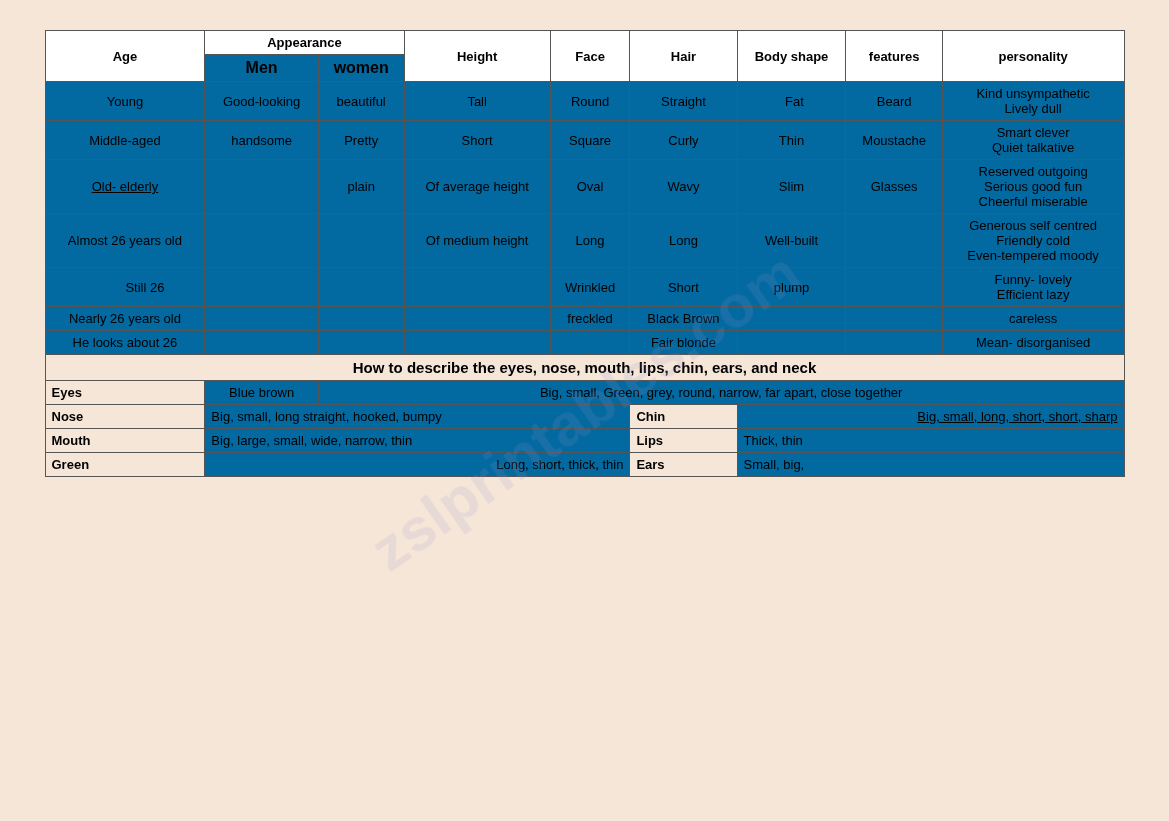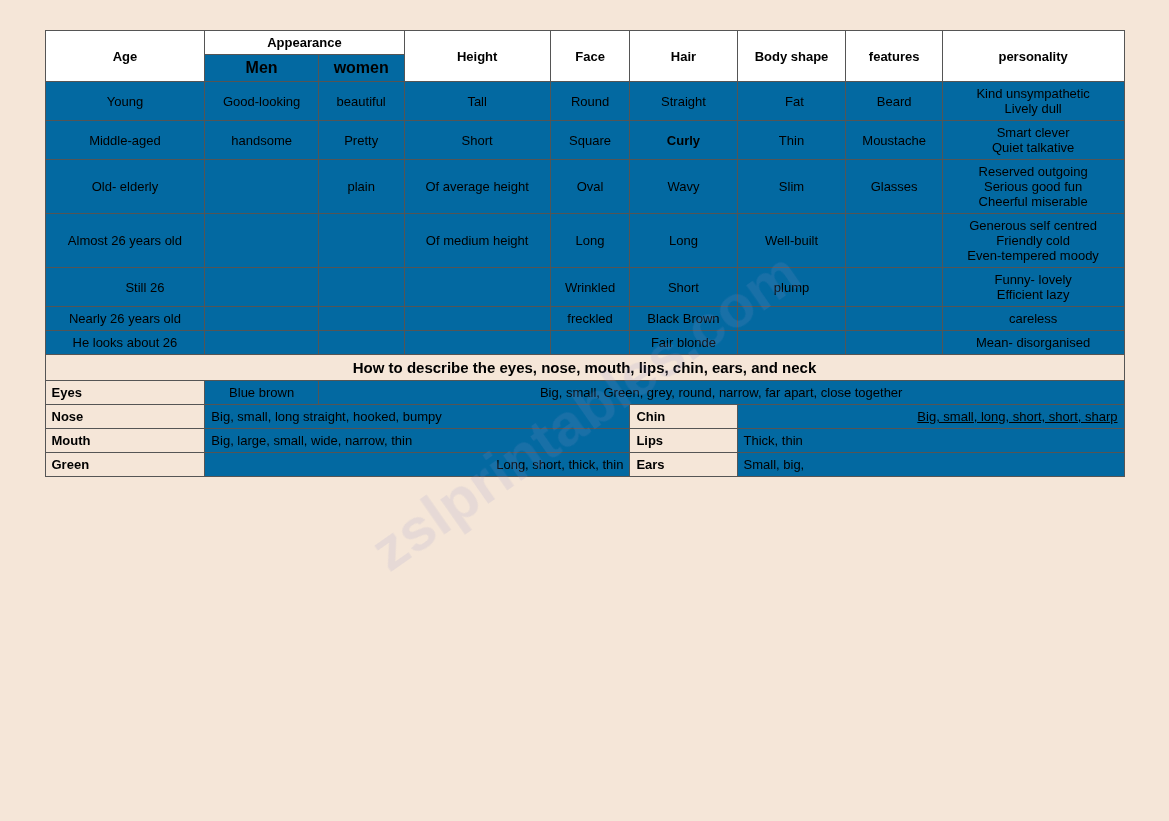--- a/index.html
+++ b/index.html
@@ -108,28 +108,28 @@
           <td style="white-space: pre-line;">Beard</td>
           <td style="white-space: pre-line;">Kind   unsympathetic
 Lively   dull</td>
         </tr>
         <tr>
           <td style="white-space: pre-line;">Middle-aged</td>
           <td style="white-space: pre-line;">handsome</td>
           <td style="white-space: pre-line;">Pretty</td>
           <td style="white-space: pre-line;">Short</td>
           <td style="white-space: pre-line;">Square</td>
-          <td style="white-space: pre-line; font-weight: bold;">Curly</td>
+          <td style="white-space: pre-line;">Curly</td>
           <td style="white-space: pre-line;">Thin</td>
           <td style="white-space: pre-line;">Moustache</td>
           <td style="white-space: pre-line;">Smart   clever
 Quiet    talkative</td>
         </tr>
         <tr>
-          <td style="white-space: pre-line;">Old- elderly</td>
+          <td style="white-space: pre-line; text-decoration: underline;">Old- elderly</td>
           <td style="white-space: pre-line;"></td>
           <td style="white-space: pre-line;">plain</td>
           <td style="white-space: pre-line;">Of average height</td>
           <td style="white-space: pre-line;">Oval</td>
           <td style="white-space: pre-line;">Wavy</td>
           <td style="white-space: pre-line;">Slim</td>
           <td style="white-space: pre-line;">Glasses</td>
           <td style="white-space: pre-line;">Reserved   outgoing
 Serious     good fun
 Cheerful   miserable</td>

